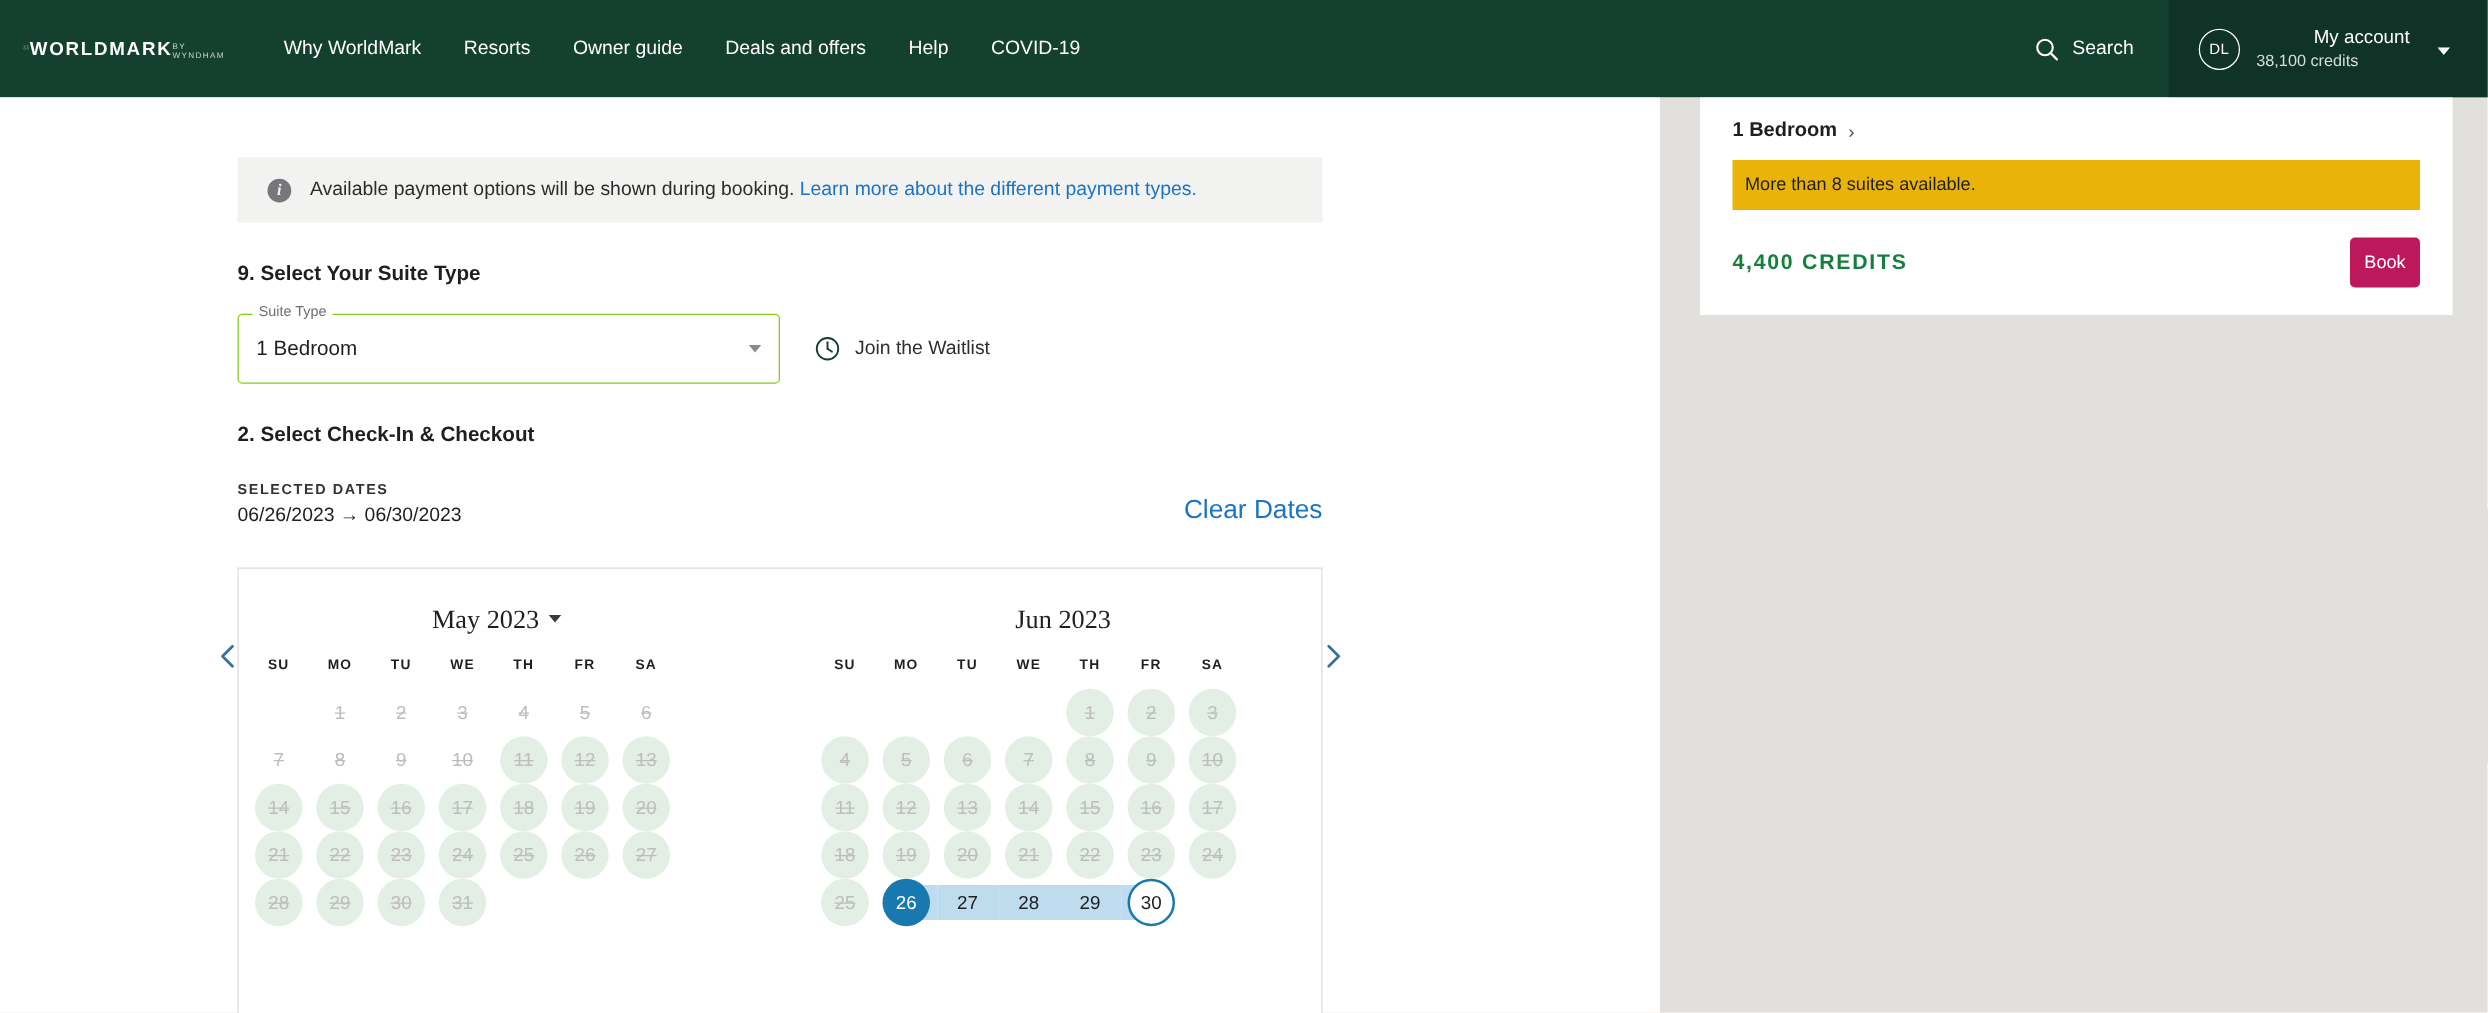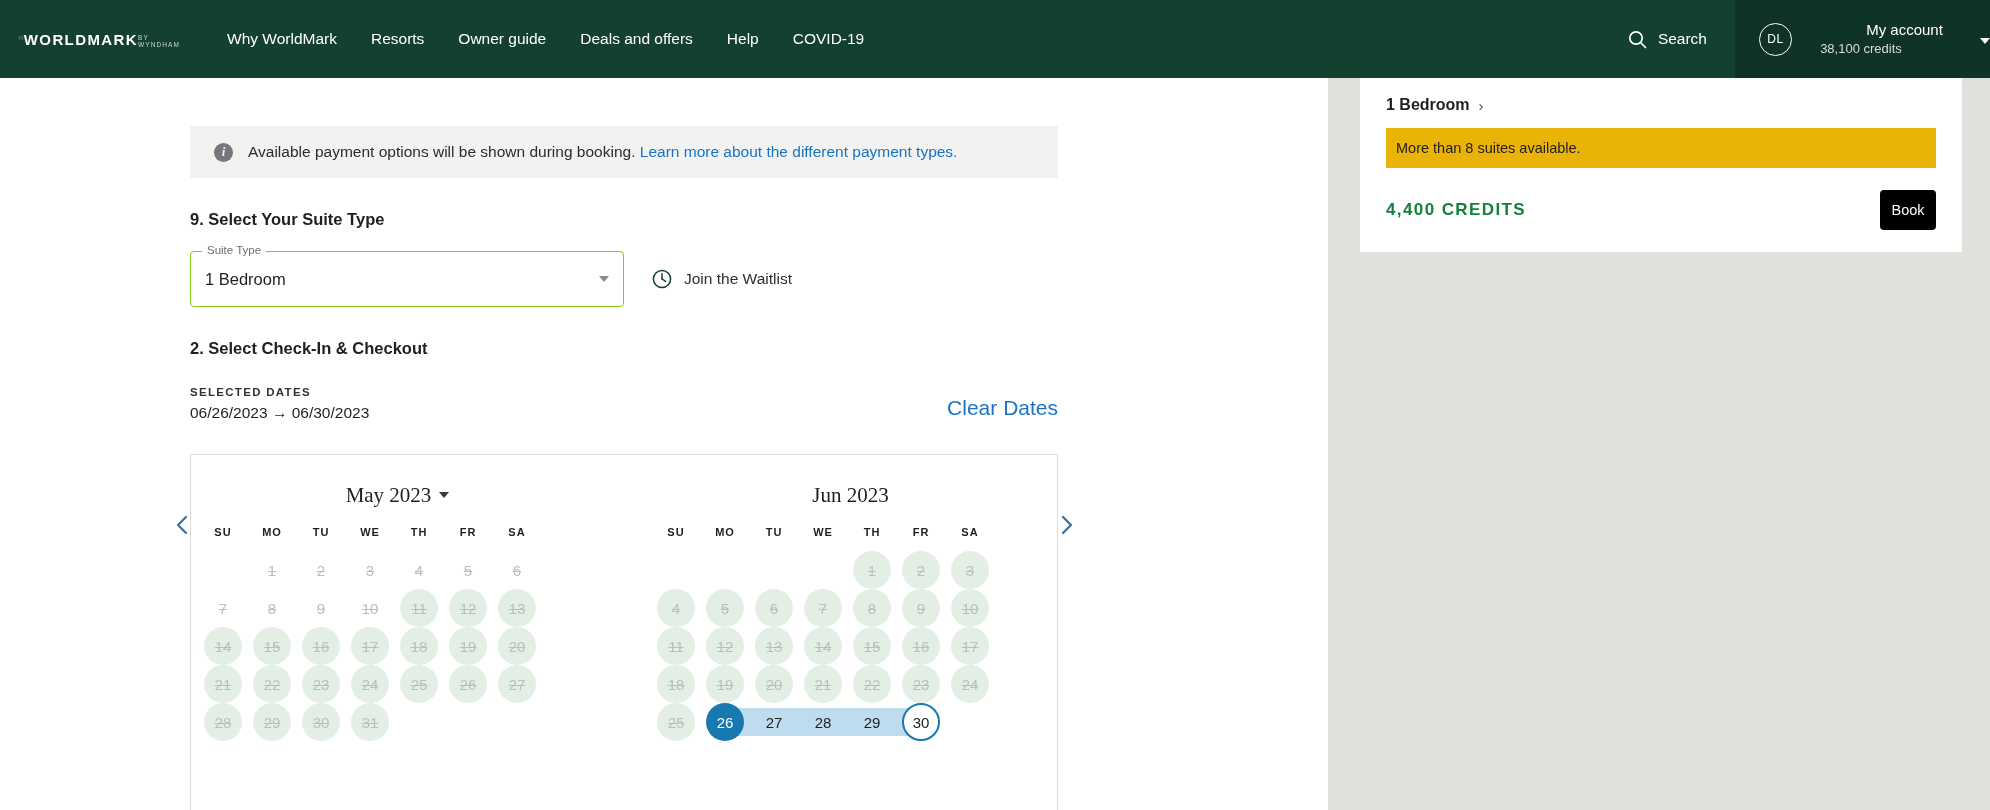--- a/index.html
+++ b/index.html
@@ -43,21 +43,20 @@
   }
   .search-btn {
     display: flex; align-items: center; gap: 11px;
     color: #ffffff; font-size: 15.5px; padding: 0 28px;
     cursor: pointer;
   }
   .account-box {
     background: #0F3326; height: 78px; width: 255px;
     display: flex; align-items: center; padding-left: 24px;
     cursor: pointer;
-    justify-content: space-between;
   }
   .avatar {
     width: 33px; height: 33px; border-radius: 50%;
     border: 1.5px solid #ffffff; color: #ffffff;
     font-size: 12px; display: flex; align-items: center;
     justify-content: center; letter-spacing: .5px;
   }
   .acct-text { margin-left: 13px; line-height: 1.35; }
   .acct-name { color: #ffffff; font-size: 15px; margin-left: 46px; }
   .acct-credits { color: #d4dedb; font-size: 13px; }
@@ -220,21 +219,21 @@
     font-size: 14.5px; color: #1F1F1F;
   }
   .price-row {
     margin-top: 22px; display: flex; align-items: center;
     justify-content: space-between;
   }
   .credits {
     font-size: 17px; font-weight: bold; letter-spacing: 1.4px; color: #15803d;
   }
   .book-btn {
-    background: #000000; color: #ffffff; border: none;
+    background: #be185d; color: #ffffff; border: none;
     width: 56px; height: 40px; border-radius: 4px;
     font-size: 14.5px; cursor: pointer;
     font-family: "Liberation Sans", sans-serif;
   }
 </style>
 </head>
 <body>
 
 <div class="header">
   <div class="logo-block">

